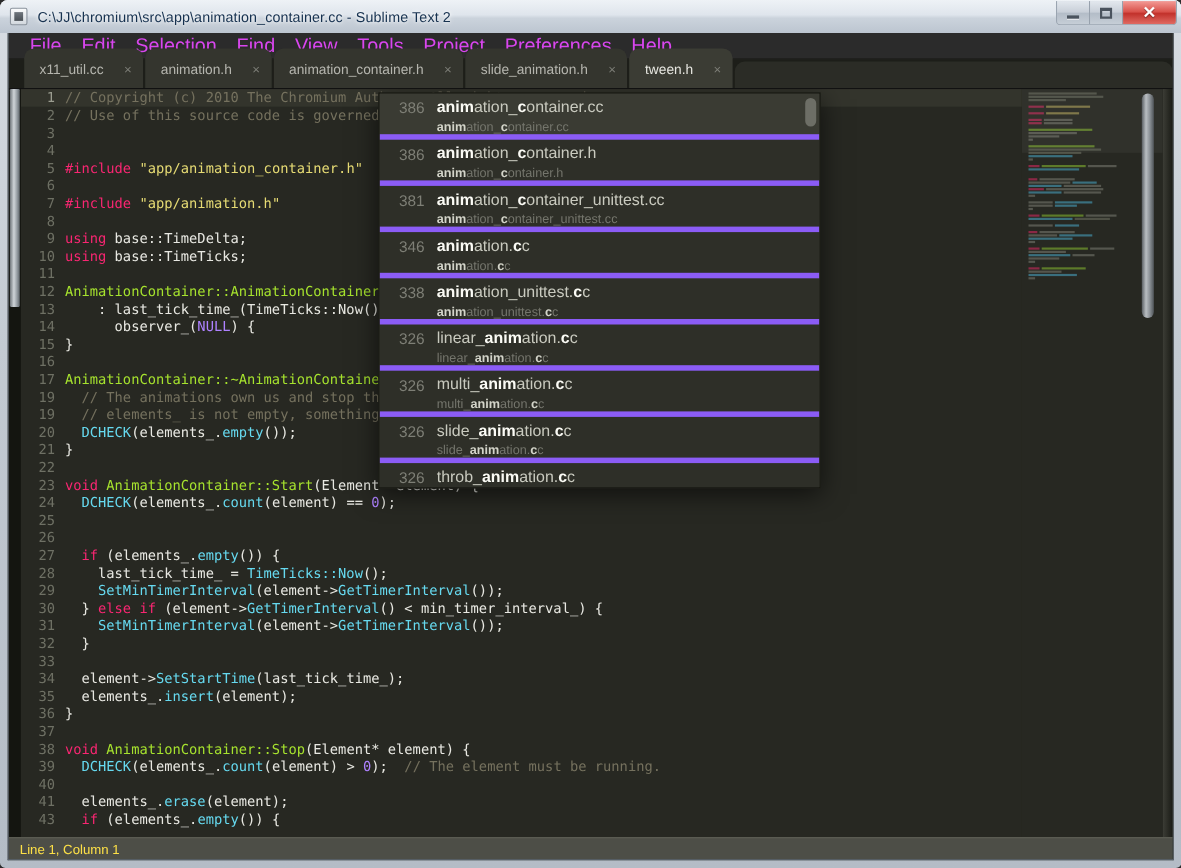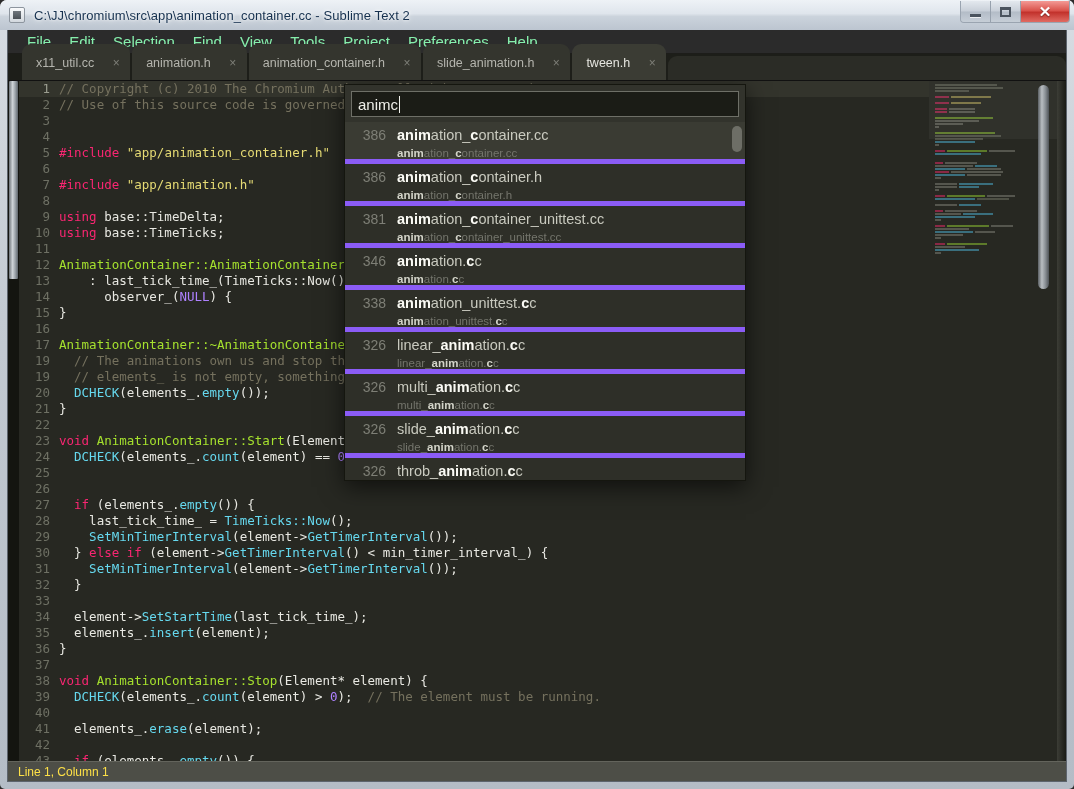--- a/index.html
+++ b/index.html
@@ -92,21 +92,21 @@
 
   
   #menubar {
     height: 24px; flex: 0 0 24px;
     background: #2b2b2b;
     border-bottom: 1px solid #1d1d1a;
     display: flex; align-items: center;
     padding-left: 10px;
   }
   .menu-item {
-    color: #86efac; font-size: 15px;
+    color: #d946ef; font-size: 18px;
     padding: 2px 9px; cursor: default;
     white-space: nowrap;
   }
 
   
   #tabbar {
     height: 27px; flex: 0 0 27px;
     background: #1d1e19;
     display: flex; align-items: flex-end;
     padding-left: 14px;
@@ -362,21 +362,20 @@
           <div class="code-line"><span class="gutter">32</span><span class="codetext"><span class="c-plain">  }</span></span></div>
           <div class="code-line"><span class="gutter">33</span><span class="codetext"></span></div>
           <div class="code-line"><span class="gutter">34</span><span class="codetext"><span class="c-plain">  element-&gt;</span><span class="c-type">SetStartTime</span><span class="c-plain">(last_tick_time_);</span></span></div>
           <div class="code-line"><span class="gutter">35</span><span class="codetext"><span class="c-plain">  elements_.</span><span class="c-type">insert</span><span class="c-plain">(element);</span></span></div>
           <div class="code-line"><span class="gutter">36</span><span class="codetext"><span class="c-plain">}</span></span></div>
           <div class="code-line"><span class="gutter">37</span><span class="codetext"></span></div>
           <div class="code-line"><span class="gutter">38</span><span class="codetext"><span class="c-kw">void</span><span class="c-plain"> </span><span class="c-fn">AnimationContainer::Stop</span><span class="c-plain">(Element* element) {</span></span></div>
           <div class="code-line"><span class="gutter">39</span><span class="codetext"><span class="c-plain">  </span><span class="c-type">DCHECK</span><span class="c-plain">(elements_.</span><span class="c-type">count</span><span class="c-plain">(element) &gt; </span><span class="c-num">0</span><span class="c-plain">);  </span><span class="c-comment">// The element must be running.</span></span></div>
           <div class="code-line"><span class="gutter">40</span><span class="codetext"></span></div>
           <div class="code-line"><span class="gutter">41</span><span class="codetext"><span class="c-plain">  elements_.</span><span class="c-type">erase</span><span class="c-plain">(element);</span></span></div>
-          <div class="code-line"><span class="gutter">42</span><span class="codetext"></span></div>
           <div class="code-line"><span class="gutter">43</span><span class="codetext"><span class="c-plain">  </span><span class="c-kw">if</span><span class="c-plain"> (elements_.</span><span class="c-type">empty</span><span class="c-plain">()) {</span></span></div>
         </div>
 
       <div id="minimap">
         <div id="minimap-canvas">
             <div class="mm-line">
               <span class="mm-seg" style="width: 62px; background: rgb(78, 80, 69);"></span>
             </div>
             <div class="mm-line">
               <span class="mm-seg" style="width: 68px; background: rgb(78, 80, 69);"></span>
@@ -541,26 +540,20 @@
             <div class="mm-line">
               <span class="mm-seg" style="width: 6px; background: rgb(85, 86, 78);"></span>
             </div>
           </div>
         <div id="mm-viewport"></div>
         <div id="mm-scroll"></div>
       </div>
       <div id="right-edge"></div>
 
       <div id="overlay">
-        <div id="overlay-input-wrap">
-          <div id="overlay-input">
-            <span id="overlay-input-text">animc</span>
-            <span id="caret"></span>
-          </div>
-        </div>
         <div id="results">
           <div class="result-row selected">
               <div class="rank">386</div>
               <div>
                 <div class="rname"><span class="m">anim</span><span>ation_</span><span class="m">c</span><span>ontainer.cc</span></div>
                 <div class="rpath"><span class="m">anim</span><span>ation_</span><span class="m">c</span><span>ontainer.cc</span></div>
               </div>
             </div>
             <div class="result-row">
               <div class="rank">386</div>

